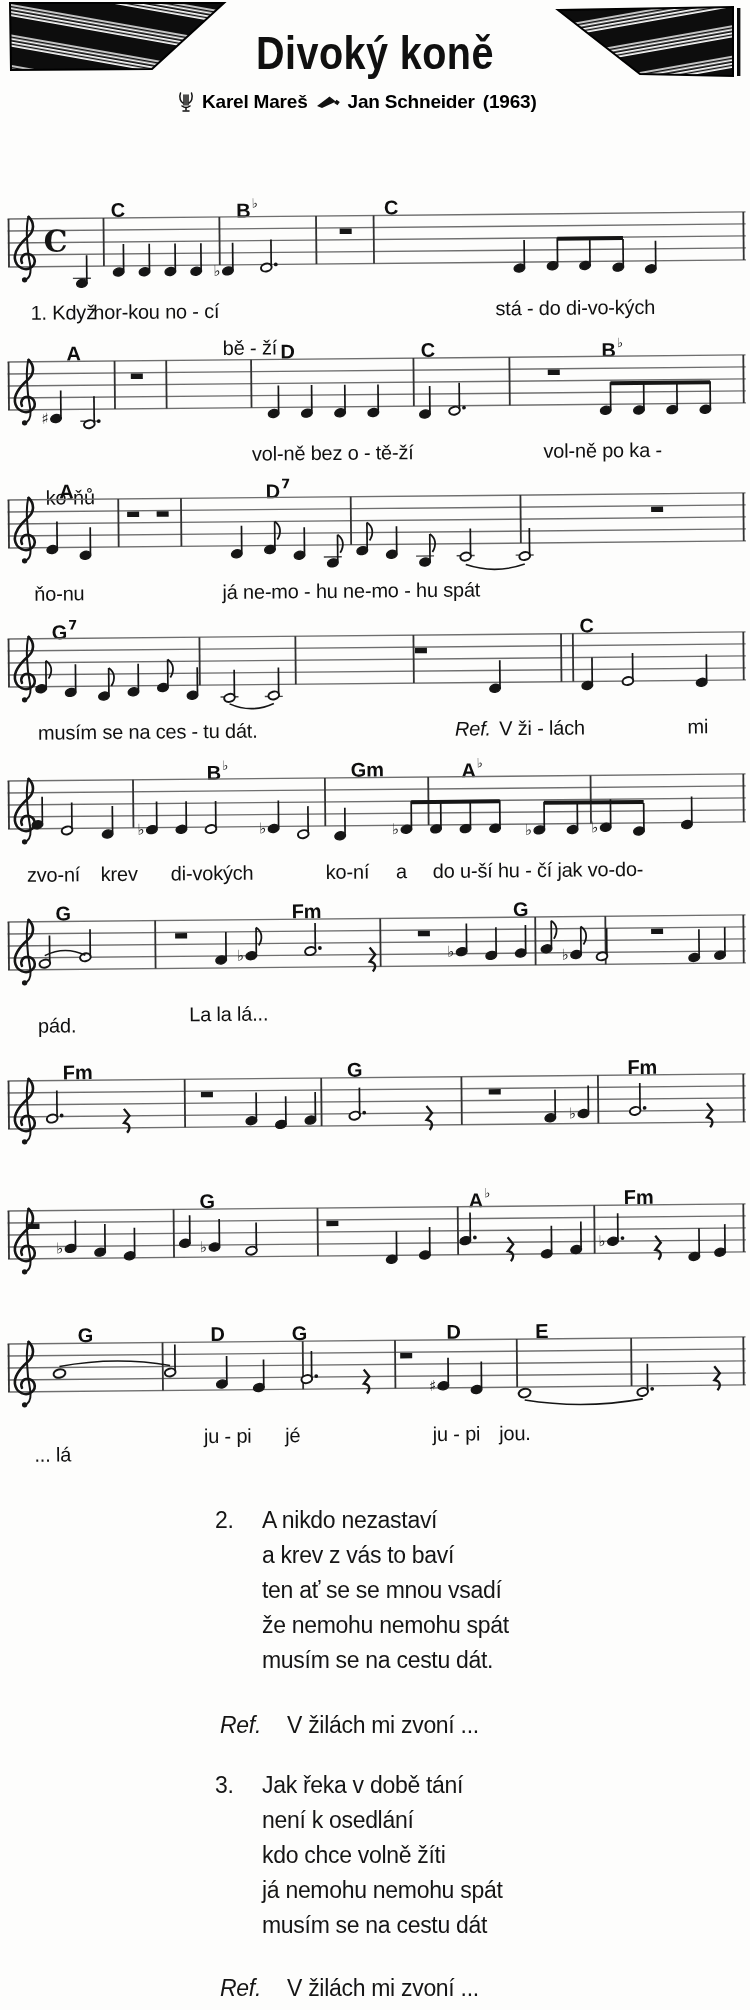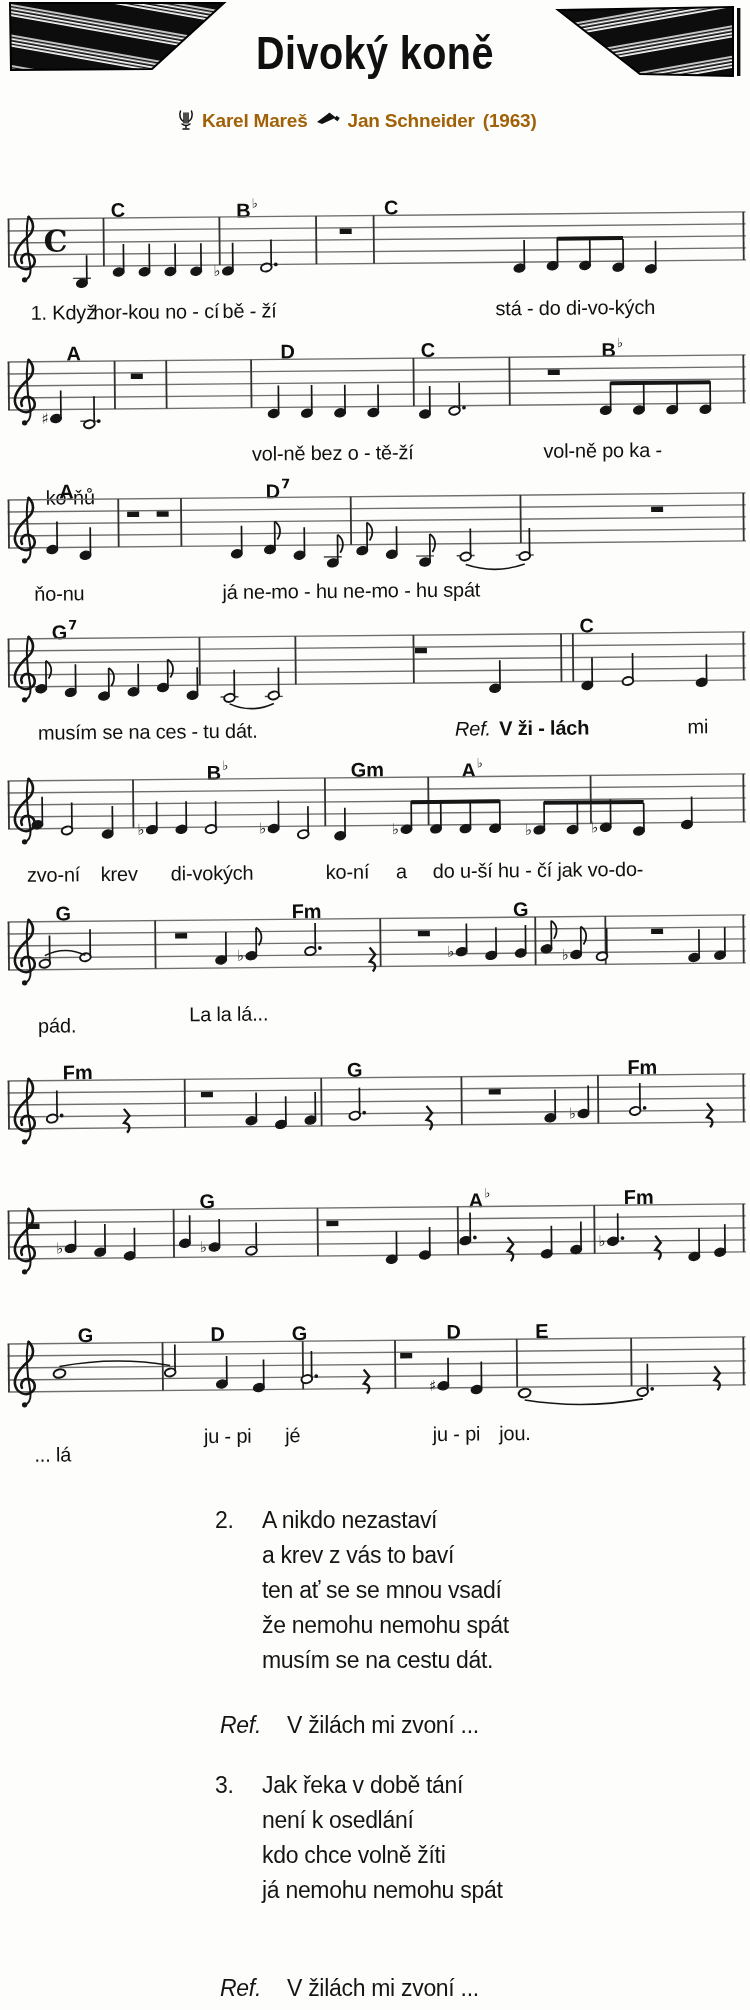--- a/index.html
+++ b/index.html
@@ -1,22 +1,22 @@
 <!DOCTYPE html>
 <html><head>
 <meta charset="utf-8">
 <style>
   html,body{margin:0;padding:0;background:#e8e8e8;}
   .page{position:relative;width:750px;height:2010px;background:#fdfdfc;overflow:hidden;
         font-family:"Liberation Sans",sans-serif;color:#151515;}
   .title{position:absolute;top:26px;left:0;width:750px;text-align:center;margin:0;
          font:bold 46px "Liberation Sans",sans-serif;transform:scaleX(.86);
          letter-spacing:.5px;color:#101010;}
-  .credits{position:absolute;top:110px;left:178px;display:flex;gap:8px;
-           font:bold 19px "Liberation Sans",sans-serif;letter-spacing:-.2px;color:#a16207;}
+  .credits{position:absolute;top:91px;left:178px;display:flex;align-items:center;gap:8px;
+           font:bold 19px "Liberation Sans",sans-serif;letter-spacing:-.2px;color:#000000;}
   .orn{position:absolute;top:0;left:0;}
   #score{position:absolute;top:0;left:0;width:750px;height:1470px;}
   .system{position:absolute;left:8px;width:738px;height:134px;
           transform:rotate(-0.55deg);transform-origin:0 50%;}
   .chord{position:absolute;top:0;font:bold 20px "Liberation Sans",sans-serif;color:#0e0e0e;white-space:nowrap;}
   .chord sup{font-size:13px;font-family:"DejaVu Sans",sans-serif;position:relative;top:-2px;left:1px;}
   .staffsvg{position:absolute;top:14px;left:0;overflow:visible;}
   .lyrics{position:absolute;top:100px;left:0;right:0;height:28px;}
   .lyrics span{position:absolute;top:0;font:20px/26px "Liberation Sans",sans-serif;
                letter-spacing:-.2px;white-space:nowrap;color:#101010;}
@@ -134,21 +134,21 @@
           <line x1="582.016" y1="55" x2="582.016" y2="29" stroke="#151515" stroke-width="1.7"></line>
           <ellipse cx="610.326" cy="59" rx="5.4" ry="3.9" transform="rotate(-14 610.326 59)" fill="#151515" stroke="#151515" stroke-width="1.4"></ellipse>
           <line x1="615.226" y1="57" x2="615.226" y2="31" stroke="#151515" stroke-width="1.7"></line>
           <ellipse cx="642.798" cy="61" rx="5.4" ry="3.9" transform="rotate(-14 642.798 61)" fill="#151515" stroke="#151515" stroke-width="1.4"></ellipse>
           <line x1="647.698" y1="59" x2="647.698" y2="33" stroke="#151515" stroke-width="1.7"></line>
           <line x1="549.544" y1="30" x2="615.226" y2="30" stroke="#151515" stroke-width="4"></line>
         </svg>
         <div class="lyrics">
           <span style="left: 3%;">1. Když</span>
           <span style="left: 11.5%;">hor-kou no - cí</span>
-          <span style="left: 29%;">bě - ží</span>
+          <span style="left: 29%; margin-top: 37px;">bě - ží</span>
           <span style="left: 66%;">stá - do di-vo-kých</span>
         </div>
       </div>
       <div class="system" style="top: 343px;">
         <span class="chord" style="left: 8%;">A</span>
         <span class="chord" style="left: 37%;">D</span>
         <span class="chord" style="left: 56%;">C</span>
         <span class="chord" style="left: 80.5%;">B<sup>♭</sup></span>
         <svg width="738" height="88" viewBox="0 0 738 88" class="staffsvg">
           <line x1="0" y1="5" x2="738" y2="5" stroke="#6e6e6e" stroke-width="1.4"></line>
@@ -315,21 +315,21 @@
           <line x1="584.23" y1="55" x2="584.23" y2="29" stroke="#151515" stroke-width="1.7"></line>
           <ellipse cx="619.92" cy="53" rx="5.4" ry="3.9" transform="rotate(-14 619.92 53)" fill="#fff" stroke="#151515" stroke-width="2"></ellipse>
           <line x1="624.8199999999999" y1="51" x2="624.8199999999999" y2="25" stroke="#151515" stroke-width="1.7"></line>
           <ellipse cx="693.72" cy="55" rx="5.4" ry="3.9" transform="rotate(-14 693.72 55)" fill="#151515" stroke="#151515" stroke-width="1.4"></ellipse>
           <line x1="698.62" y1="53" x2="698.62" y2="27" stroke="#151515" stroke-width="1.7"></line>
           <path d="M221.4 72 Q 243.54 82 265.68 72" stroke="#151515" stroke-width="1.6" fill="none"></path>
         </svg>
         <div class="lyrics">
           <span style="left: 4%;">musím  se na ces - tu  dát.</span>
           <span class="it" style="left: 60.5%;">Ref.</span>
-          <span style="left: 66.5%; font-weight: bold;">V ži - lách</span>
+          <span style="left: 66.5%;">V ži - lách</span>
           <span style="left: 92%;">mi</span>
         </div>
       </div>
       <div class="system" style="top: 762px;">
         <span class="chord" style="left: 27%;">B<sup>♭</sup></span>
         <span class="chord" style="left: 46.5%;">Gm</span>
         <span class="chord" style="left: 61.5%;">A<sup>♭</sup></span>
         <svg width="738" height="88" viewBox="0 0 738 88" class="staffsvg">
           <line x1="0" y1="5" x2="738" y2="5" stroke="#6e6e6e" stroke-width="1.4"></line>
           <line x1="0" y1="17" x2="738" y2="17" stroke="#6e6e6e" stroke-width="1.4"></line>
@@ -646,20 +646,21 @@
         <span class="reflabel">Ref.</span>
         <span class="reftext">V žilách mi zvoní ...</span>
       </div>
       <div class="verse" style="top: 1768px;">
         <span class="vnum">3.</span>
         <div class="vlines">
           <div>Jak řeka v době tání</div>
           <div>není k osedlání</div>
           <div>kdo chce volně žíti</div>
           <div>já nemohu nemohu spát</div>
+          <div>musím se na cestu dát</div>
         </div>
       </div>
       <div class="refline" style="top: 1971px;">
         <span class="reflabel">Ref.</span>
         <span class="reftext">V žilách mi zvoní ...</span>
       </div>
     </div>
 </div>
 
 </body></html>

